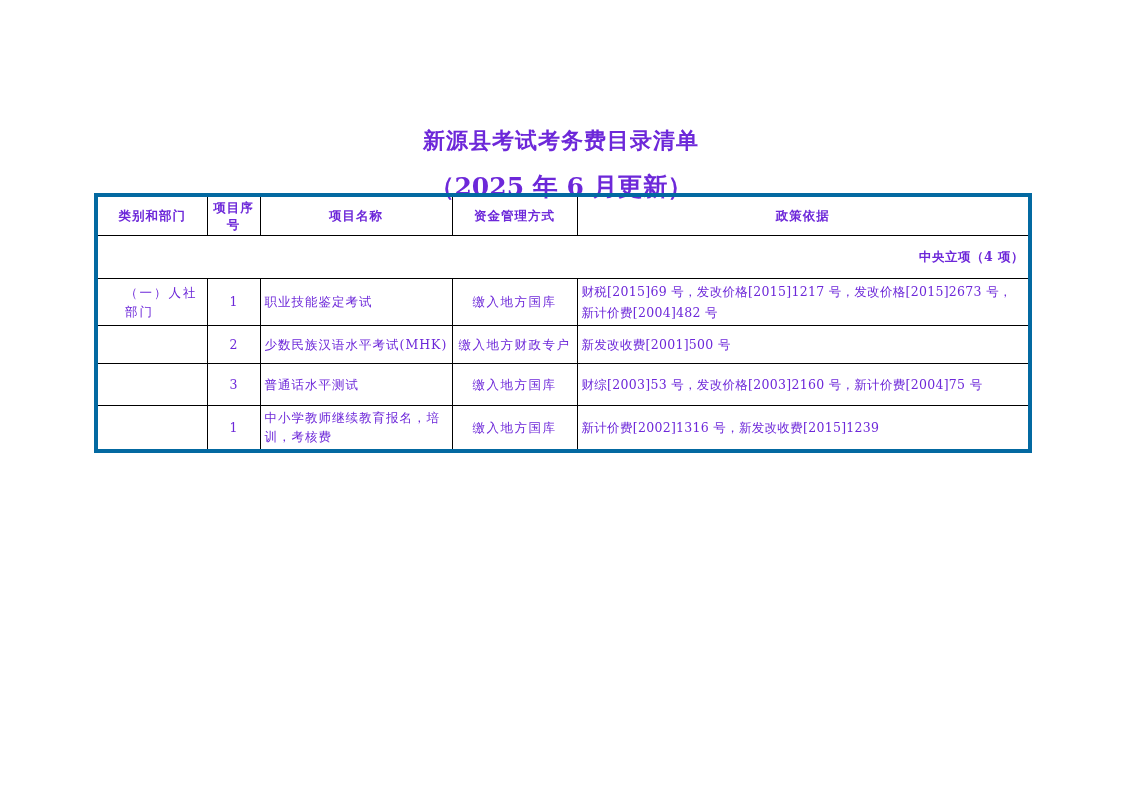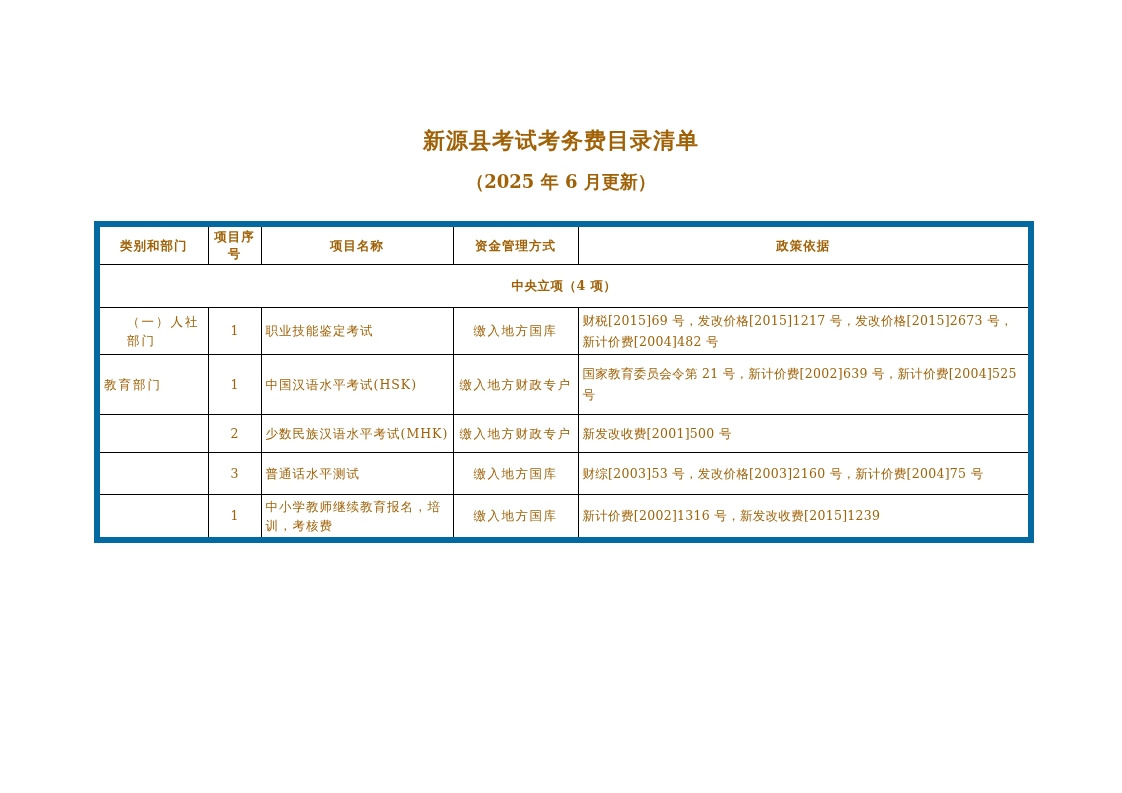--- a/index.html
+++ b/index.html
@@ -1,38 +1,38 @@
 <!DOCTYPE html>
 <html><head>
 <meta charset="utf-8">
 <style>
   html,body{margin:0;padding:0;background:#ffffff;}
   .page{
     position:relative;
     width:1122px;height:559px;
     background:#ffffff;
-    color:#a16207;
+    color:#6d28d9;
     font-family:"DejaVu Serif","Liberation Serif",serif;
     overflow:hidden;
   }
   .title{
     position:absolute;top:126px;left:0;width:100%;
     margin:0;text-align:center;
     font-size:22px;font-weight:bold;letter-spacing:1px;
   }
   .subtitle{
     position:absolute;top:170px;left:0;width:100%;
     margin:0;text-align:center;
-    font-size:18px;font-weight:bold;
+    font-size:25px;font-weight:bold;
   }
   table.fee{
-    position:absolute;left:94px;top:221px;
+    position:absolute;left:94px;top:193px;
     width:934px;
     border-collapse:collapse;table-layout:fixed;
-    border:6px solid #0369a1;
+    border:4px solid #0369a1;
   }
   .fee th,.fee td{
     border:1px solid #000;
     padding:1px 4px;
     font-size:12.5px;
     line-height:19px;
     vertical-align:middle;
     overflow:hidden;
     word-break:break-all;
   }
@@ -41,21 +41,21 @@
   tr.r0{height:43px;}
   tr.r1{height:38px;}
   tr.r2{height:47px;}
   tr.r3{height:38px;}
   tr.r4{height:60px;}
   tr.r5{height:38px;}
   tr.r6{height:42px;}
   tr.r7{height:30px;}
   tr.r8{height:34px;}
   tr.r9{height:46px;}
-  td.section-cell{font-weight:bold;text-align:center;letter-spacing:0.5px;line-height:18px;}
+  td.section-cell{font-weight:bold;text-align:right;letter-spacing:0.5px;line-height:18px;}
   td.c-dept{letter-spacing:2px;}
   td.c-dept.indent{padding-left:27px;}
   td.c-no{text-align:center;letter-spacing:0;}
   td.c-name{letter-spacing:1px;}
   td.c-fund{text-align:center;letter-spacing:1.5px;}
   td.c-policy{letter-spacing:0.3px;line-height:21px;}
 </style>
 </head>
 <body>
 
@@ -84,27 +84,20 @@
         <tr class="r0">
           <td colspan="5" class="section-cell">中央立项（4 项）</td>
         </tr>
         <tr class="r2">
           <td class="c-dept indent">（一）人社部门</td>
           <td class="c-no">1</td>
           <td class="c-name">职业技能鉴定考试</td>
           <td class="c-fund">缴入地方国库</td>
           <td class="c-policy">财税[2015]69 号，发改价格[2015]1217 号，发改价格[2015]2673 号，新计价费[2004]482 号</td>
         </tr>
-        <tr class="r4">
-          <td class="c-dept">教育部门</td>
-          <td class="c-no">1</td>
-          <td class="c-name">中国汉语水平考试(HSK)</td>
-          <td class="c-fund">缴入地方财政专户</td>
-          <td class="c-policy">国家教育委员会令第 21 号，新计价费[2002]639 号，新计价费[2004]525 号</td>
-        </tr>
         <tr class="r5">
           <td class="c-dept"></td>
           <td class="c-no">2</td>
           <td class="c-name">少数民族汉语水平考试(MHK)</td>
           <td class="c-fund">缴入地方财政专户</td>
           <td class="c-policy">新发改收费[2001]500 号</td>
         </tr>
         <tr class="r6">
           <td class="c-dept"></td>
           <td class="c-no">3</td>

